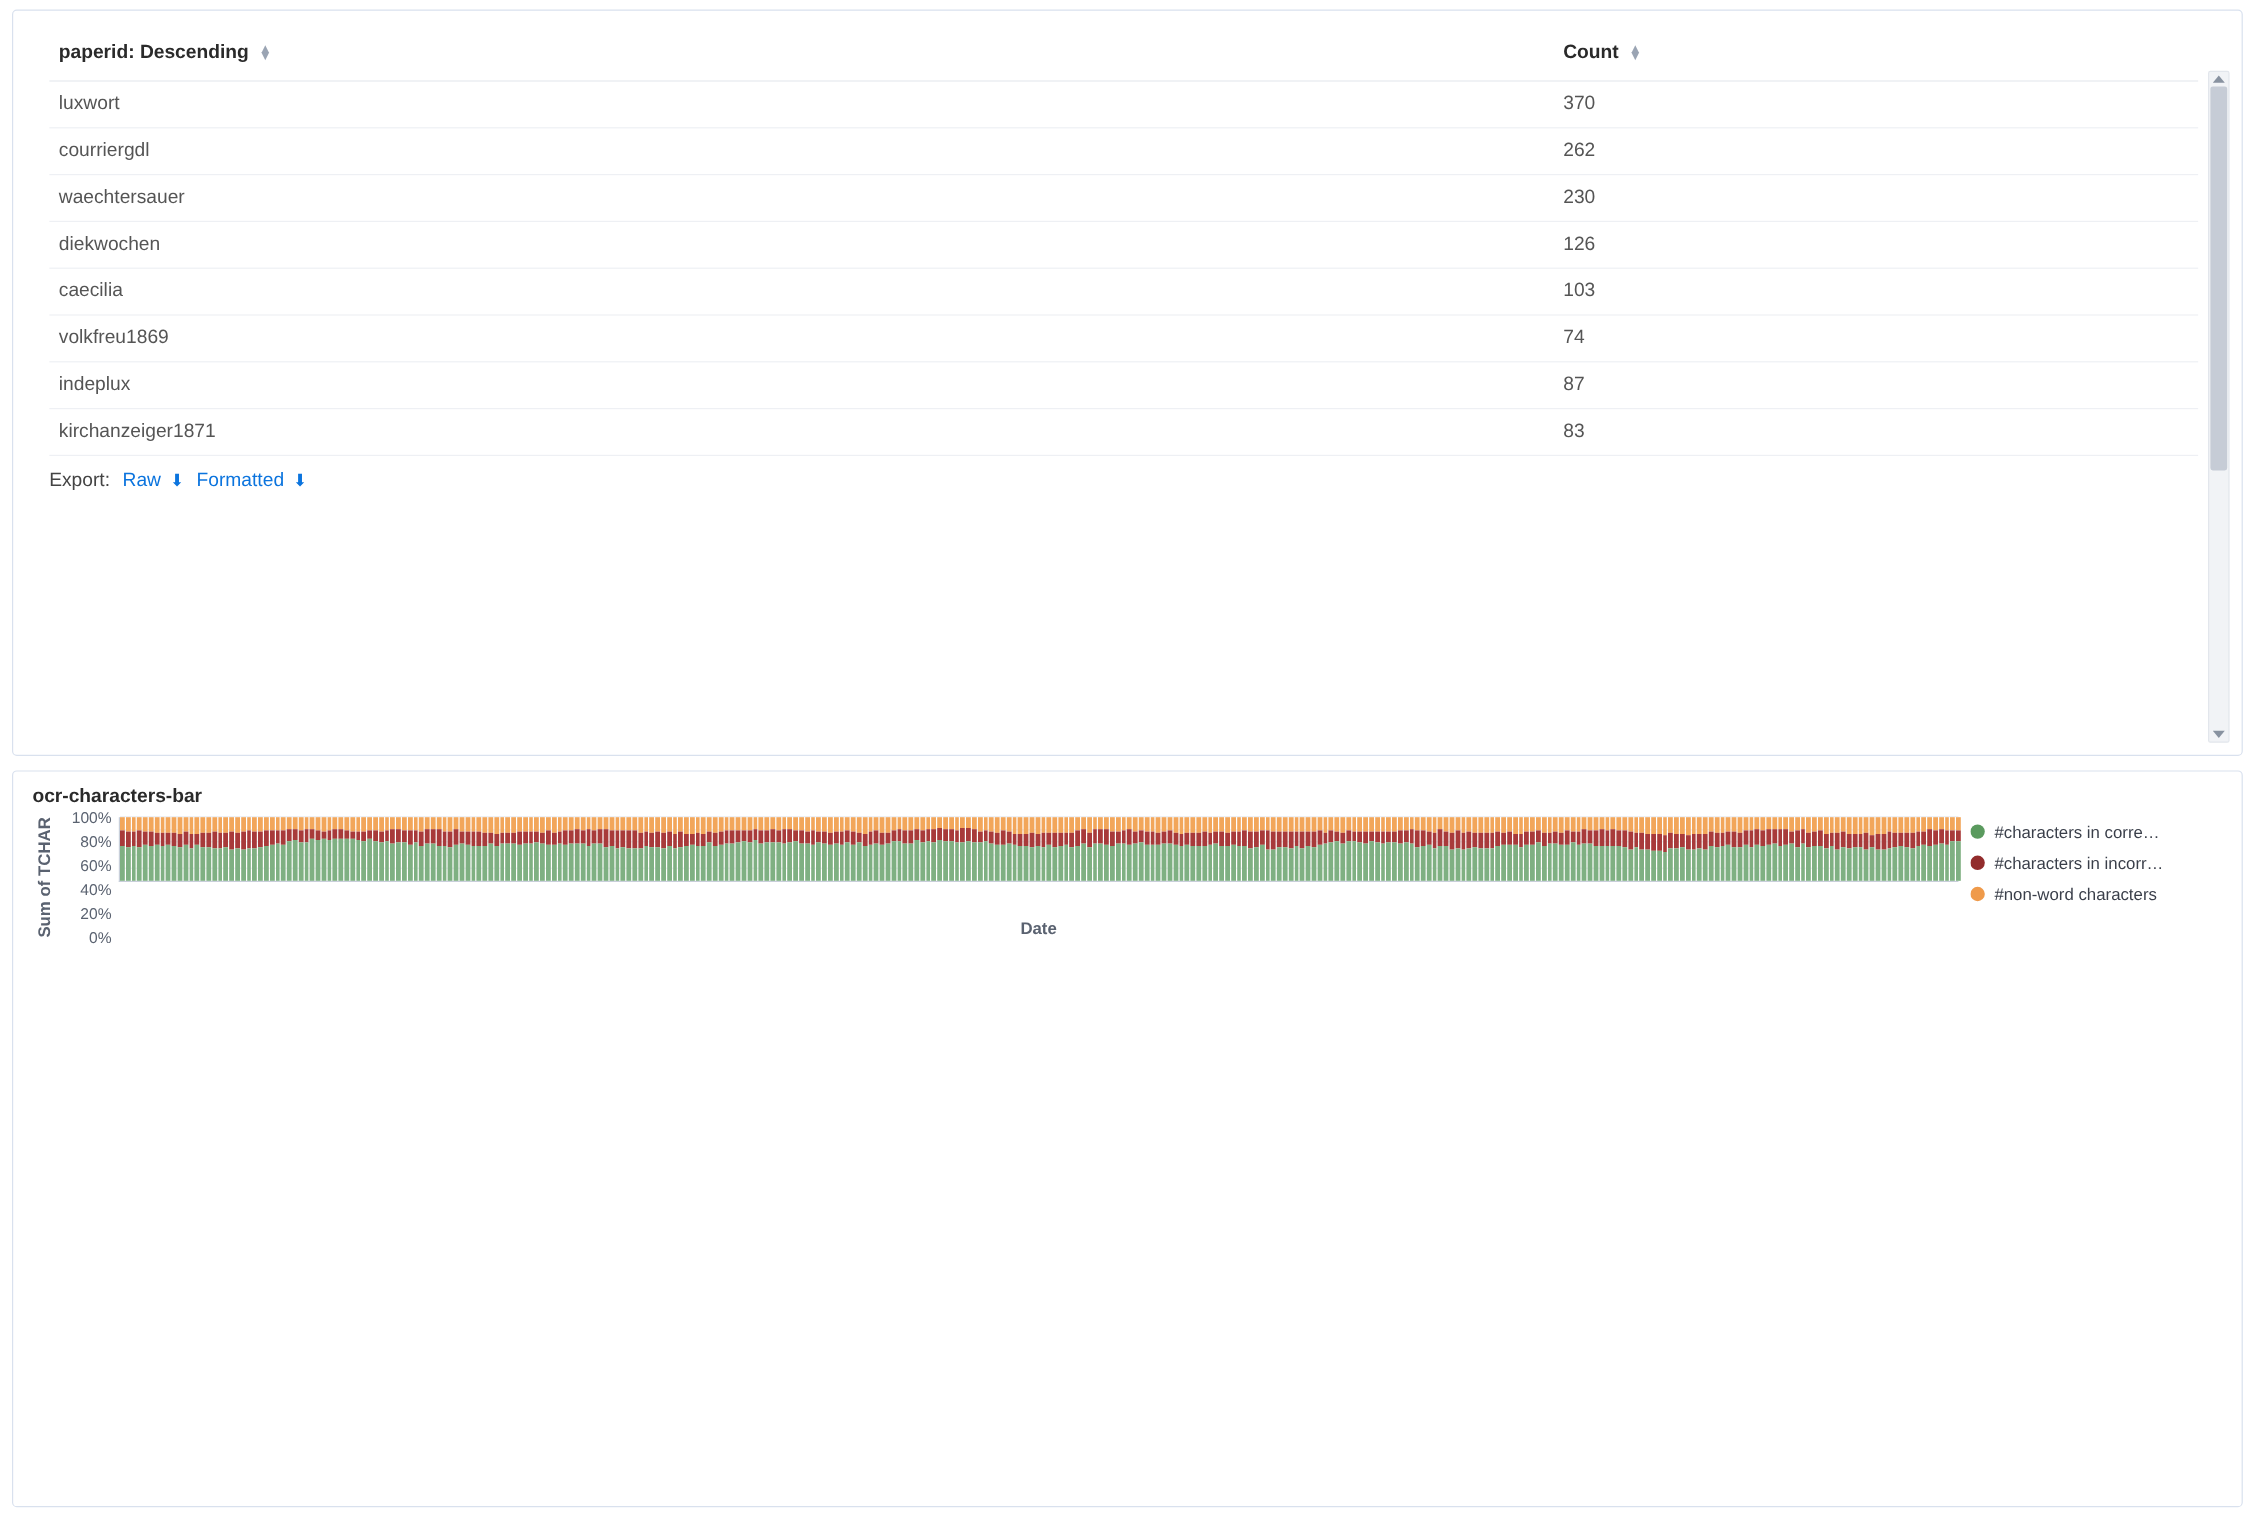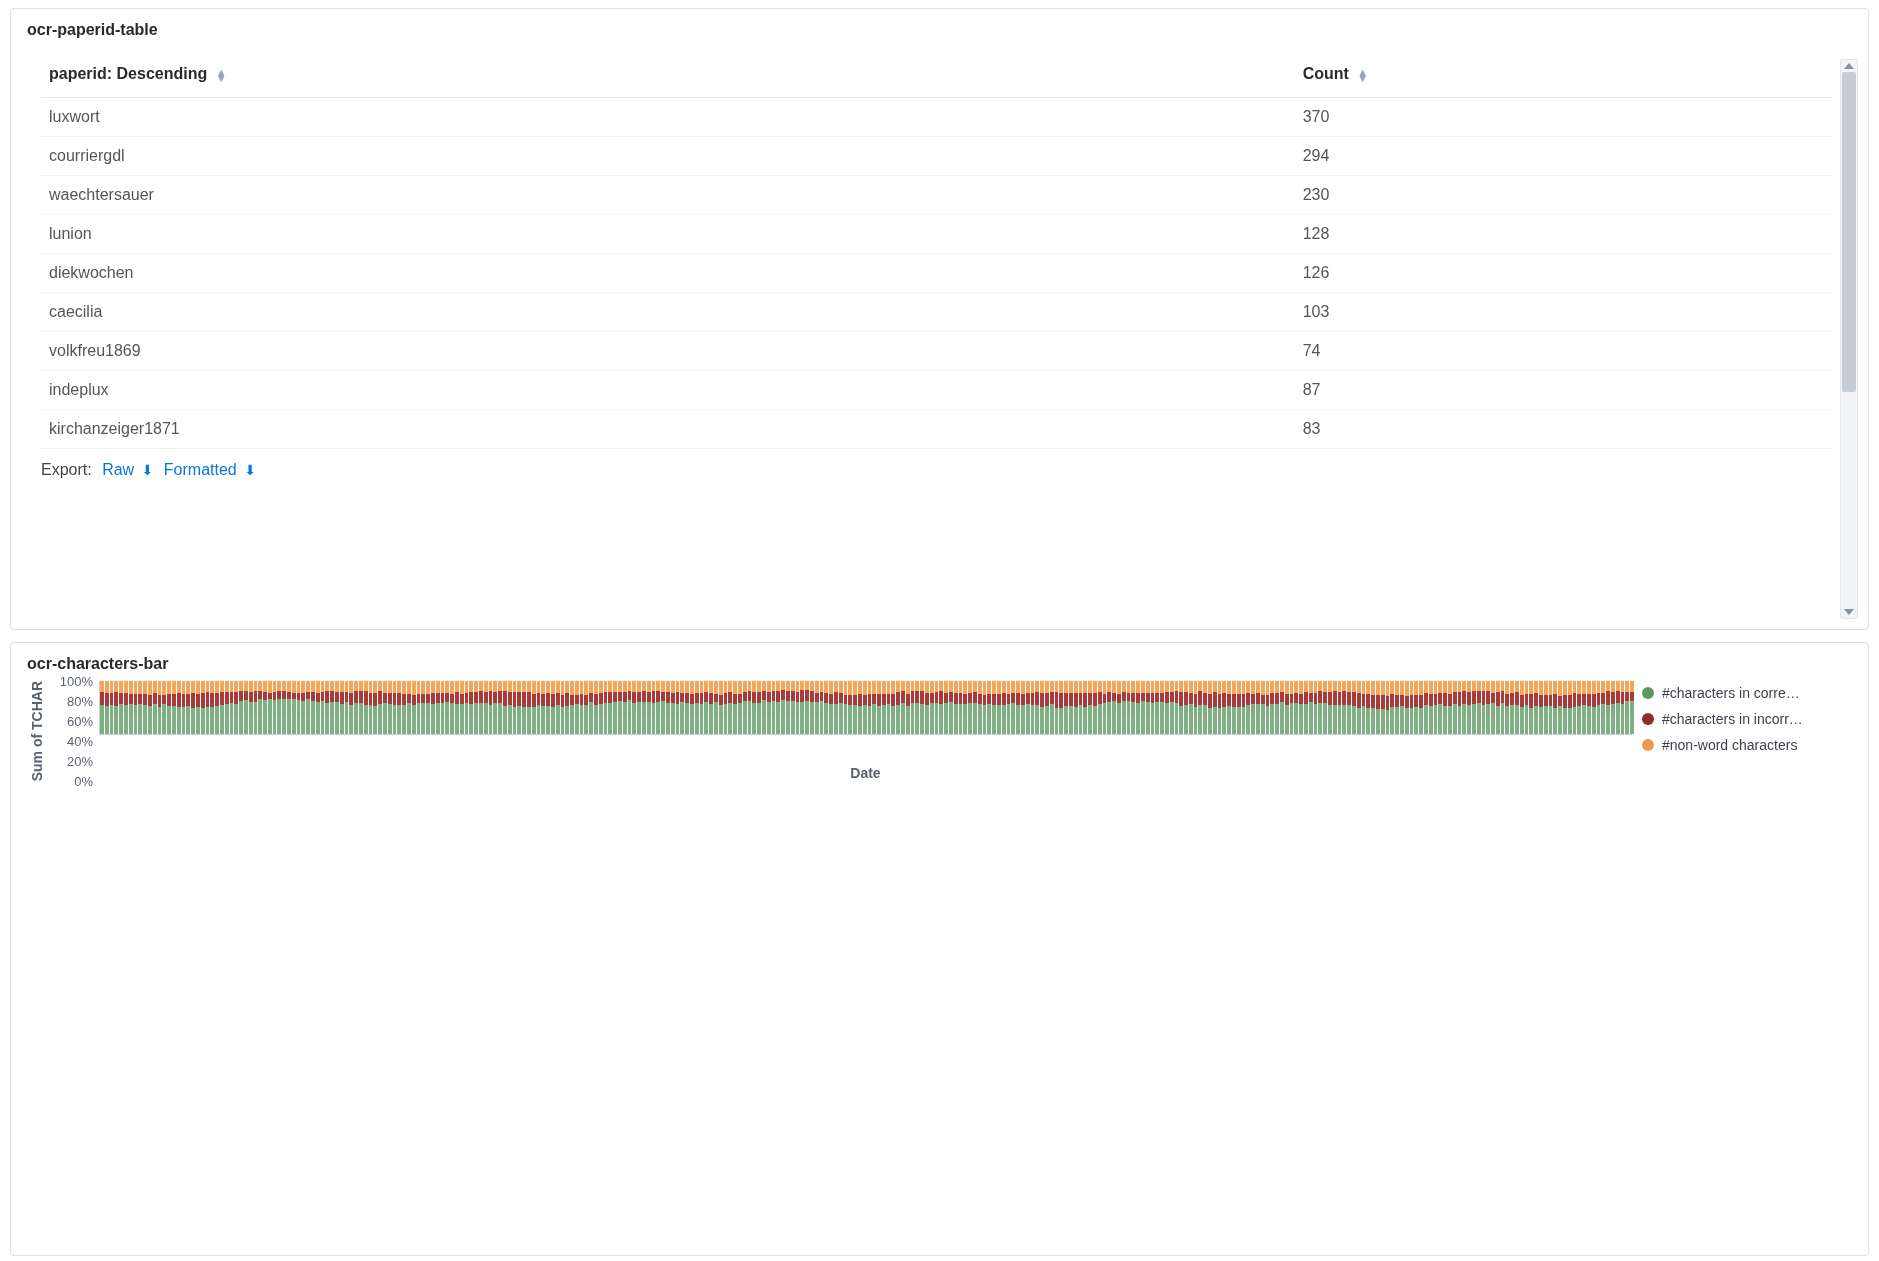--- a/index.html
+++ b/index.html
@@ -213,21 +213,20 @@
   .sw-a{background:#5a9a5e;}
   .sw-b{background:#922c2c;}
   .sw-c{background:#ef9a4a;}
 </style>
 </head>
 <body>
 
 <div class="wrap">
 
   <div class="panel table-panel">
-    <div class="panel-title">ocr-paperid-table</div>
 
     <div class="tbl-scroll">
       <table class="data">
         <thead>
           <tr>
             <th style="width:70%;">
               <span>paperid: Descending</span>
               <span class="sort-icon"><span>▲</span><span>▼</span></span>
             </th>
             <th>
@@ -236,29 +235,25 @@
             </th>
           </tr>
         </thead>
         <tbody>
           <tr>
               <td>luxwort</td>
               <td>370</td>
             </tr>
           <tr>
               <td>courriergdl</td>
-              <td>294</td>
+              <td>262</td>
             </tr>
           <tr>
               <td>waechtersauer</td>
               <td>230</td>
-            </tr>
-          <tr>
-              <td>lunion</td>
-              <td>128</td>
             </tr>
           <tr>
               <td>diekwochen</td>
               <td>126</td>
             </tr>
           <tr>
               <td>caecilia</td>
               <td>103</td>
             </tr>
           <tr>

